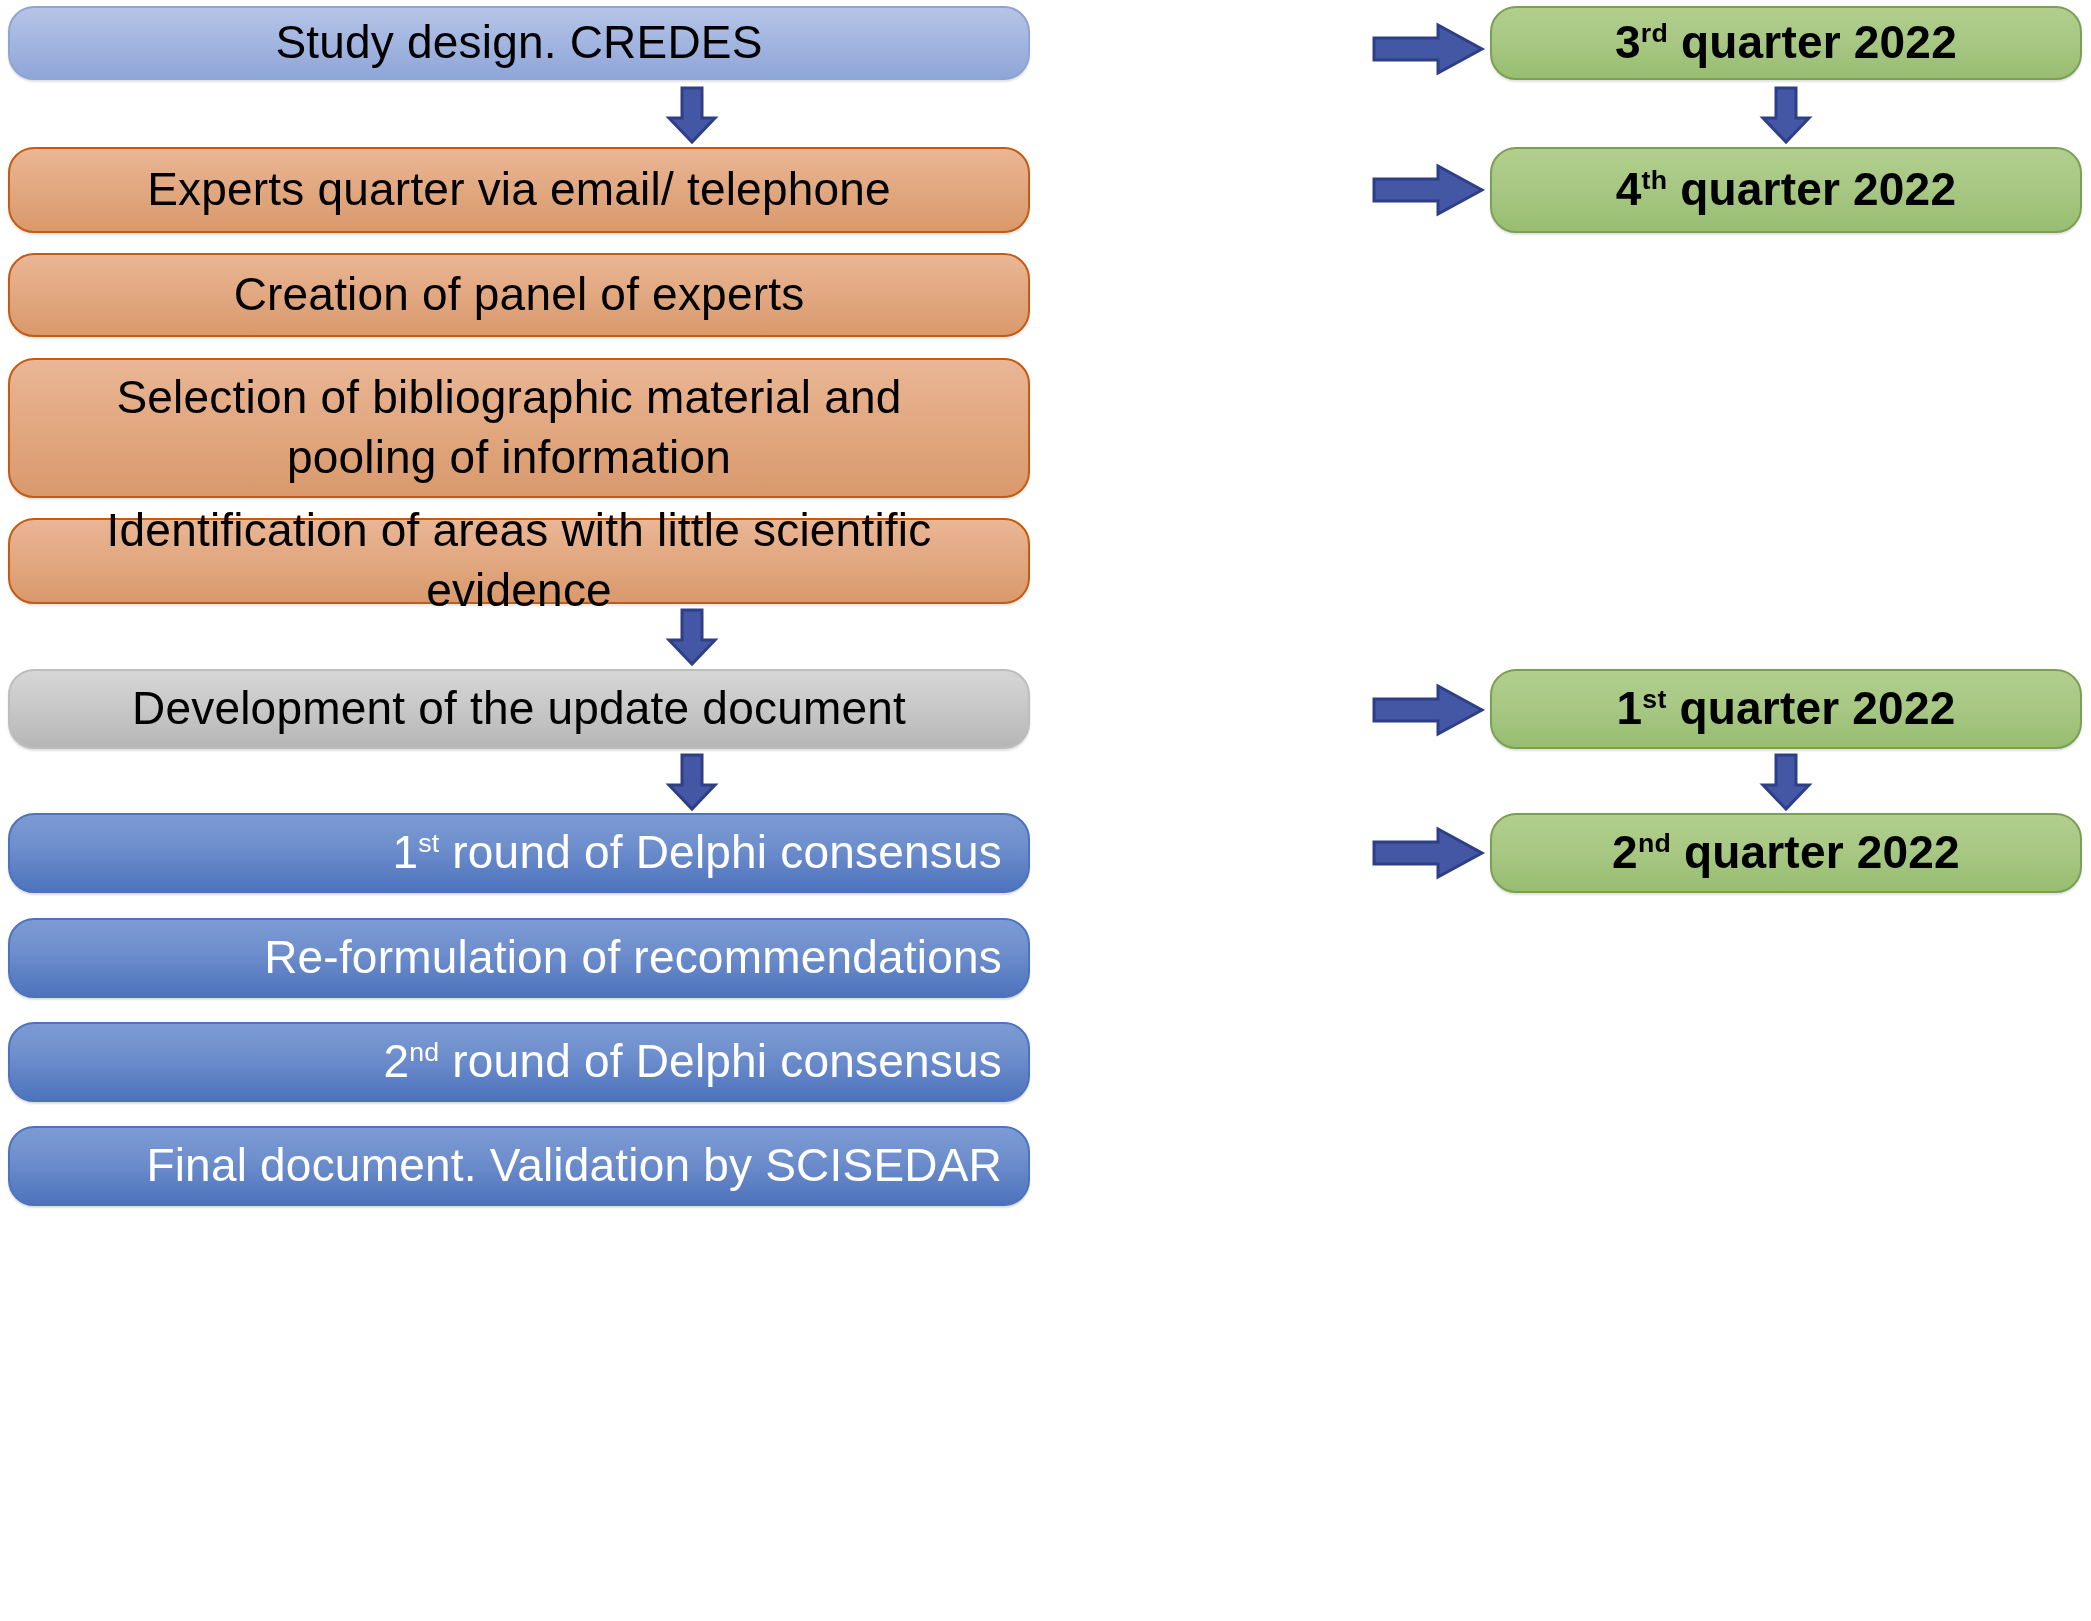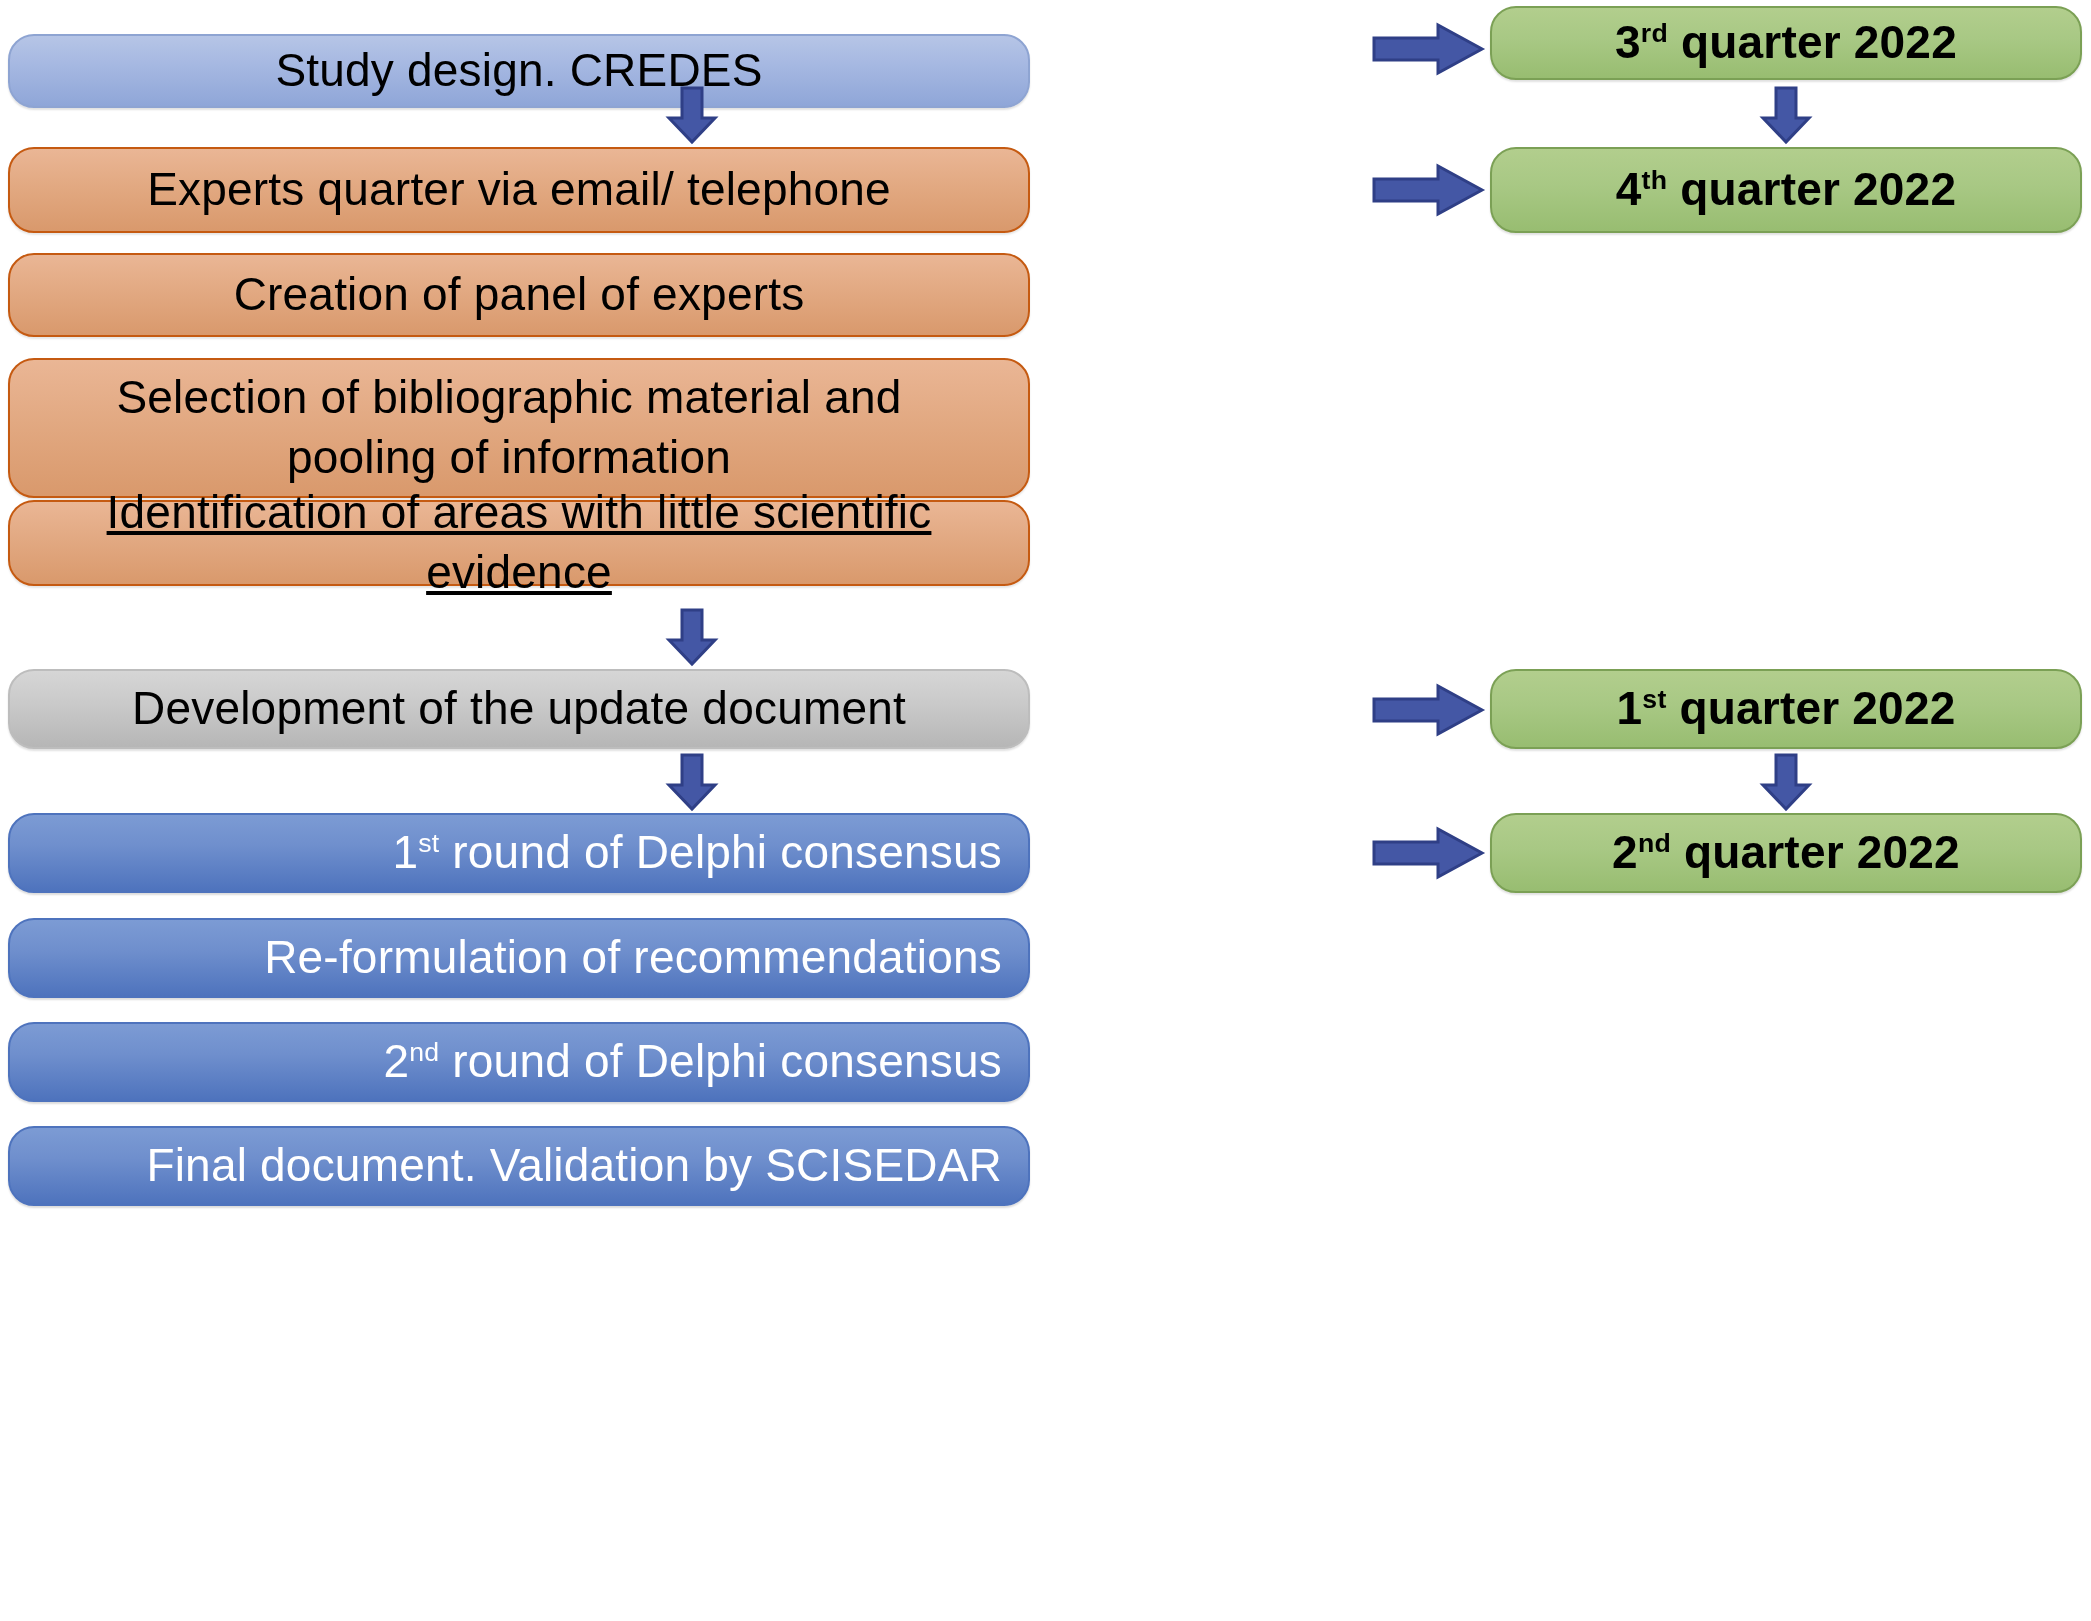--- a/index.html
+++ b/index.html
@@ -76,37 +76,37 @@
   
   .arrow { position: absolute; }
   .arrow svg { display: block; width: 100%; height: 100%; overflow: visible; }
   .arrow .body { fill: #4457a5; stroke: #2f3f86; stroke-width: 3; }
 </style>
 </head>
 <body>
 
 <div id="canvas">
 
-  <div class="node n-lightblue" style="left:8px; top:6px; width:1022px; height:74px;margin-top:28px;">
+  <div class="node n-lightblue" style="left:8px; top:6px; width:1022px; height:74px;">
     <span class="txt">Study design. CREDES</span>
   </div>
 
   <div class="node n-orange" style="left:8px; top:147px; width:1022px; height:86px;">
     <span class="txt">Experts quarter via email/ telephone</span>
   </div>
 
   <div class="node n-orange" style="left:8px; top:253px; width:1022px; height:84px;">
     <span class="txt">Creation of panel of experts</span>
   </div>
 
   <div class="node n-orange" style="left:8px; top:358px; width:1022px; height:140px; padding-left:60px; padding-right:80px;">
     <span class="txt">Selection of bibliographic material and pooling of information</span>
   </div>
 
-  <div class="node n-orange" style="left:8px; top:500px; width:1022px; height:86px;text-decoration:underline;">
+  <div class="node n-orange" style="left:8px; top:518px; width:1022px; height:86px;">
     <span class="txt">Identification of areas with little scientific evidence</span>
   </div>
 
   <div class="node n-gray" style="left:8px; top:669px; width:1022px; height:80px;">
     <span class="txt">Development of the update document</span>
   </div>
 
   <div class="node n-blue" style="left:8px; top:813px; width:1022px; height:80px;">
     <span class="txt">
       <span>1</span><sup>st</sup><span> round of Delphi consensus</span>

